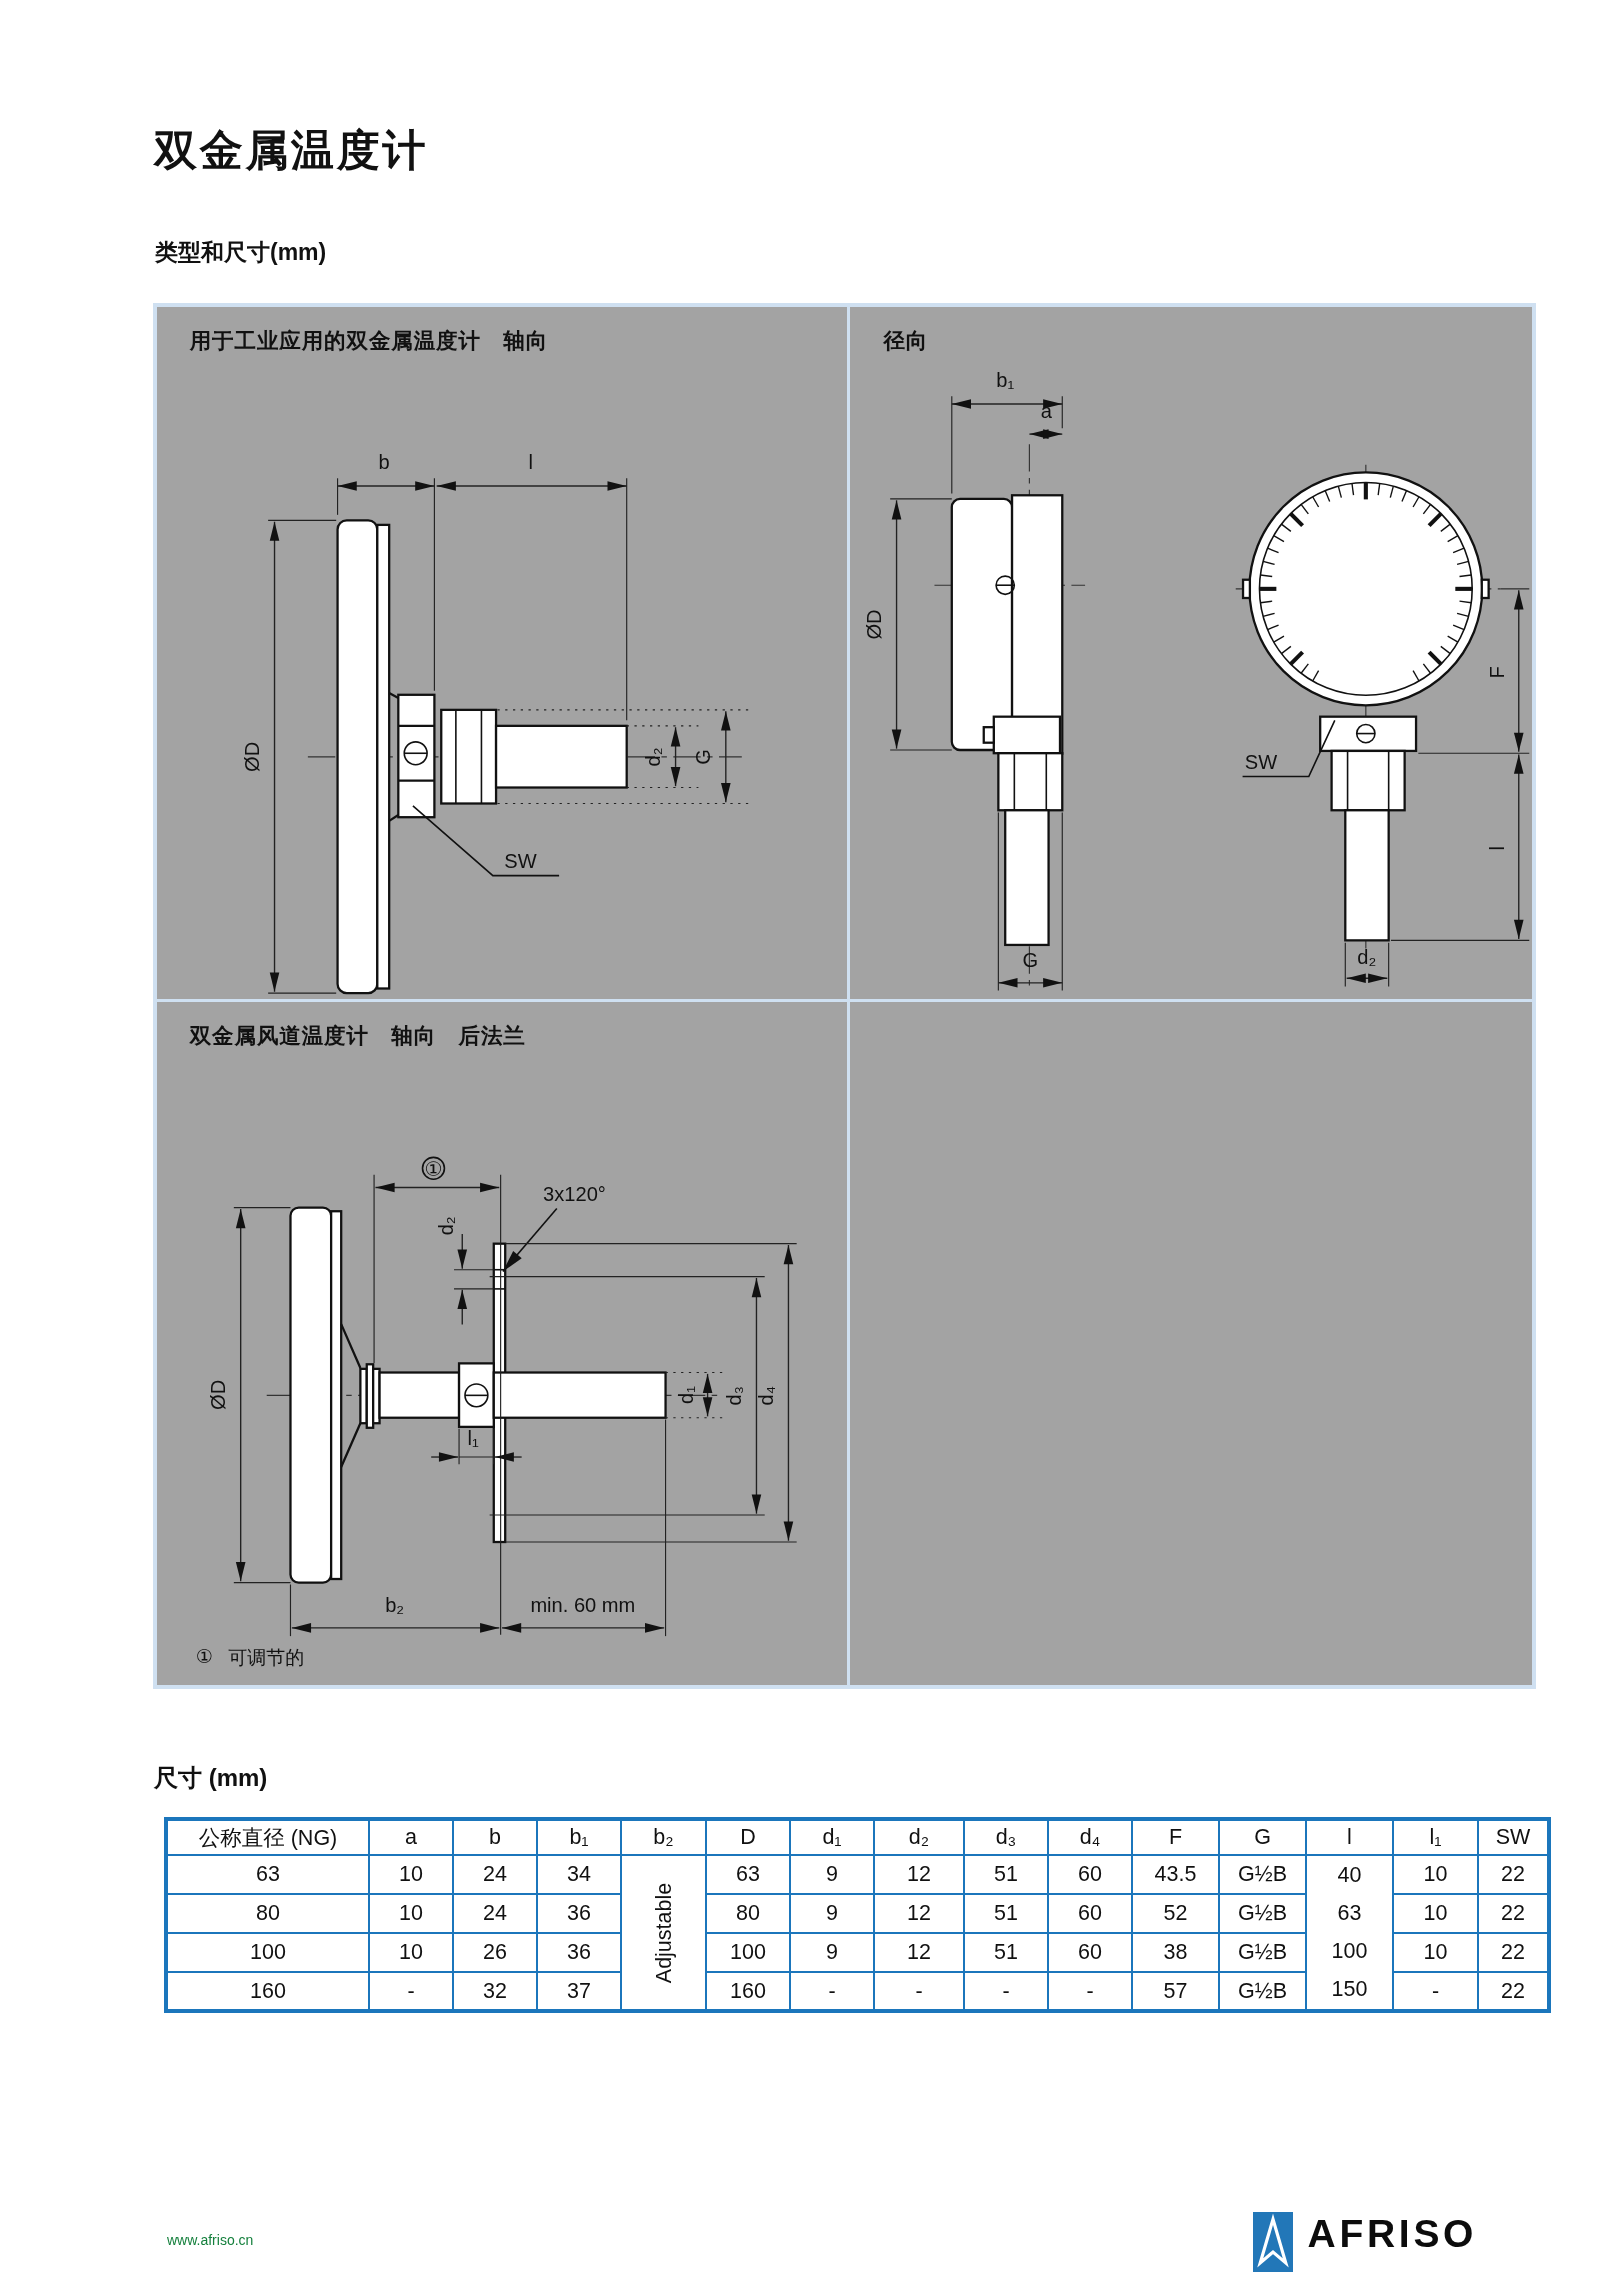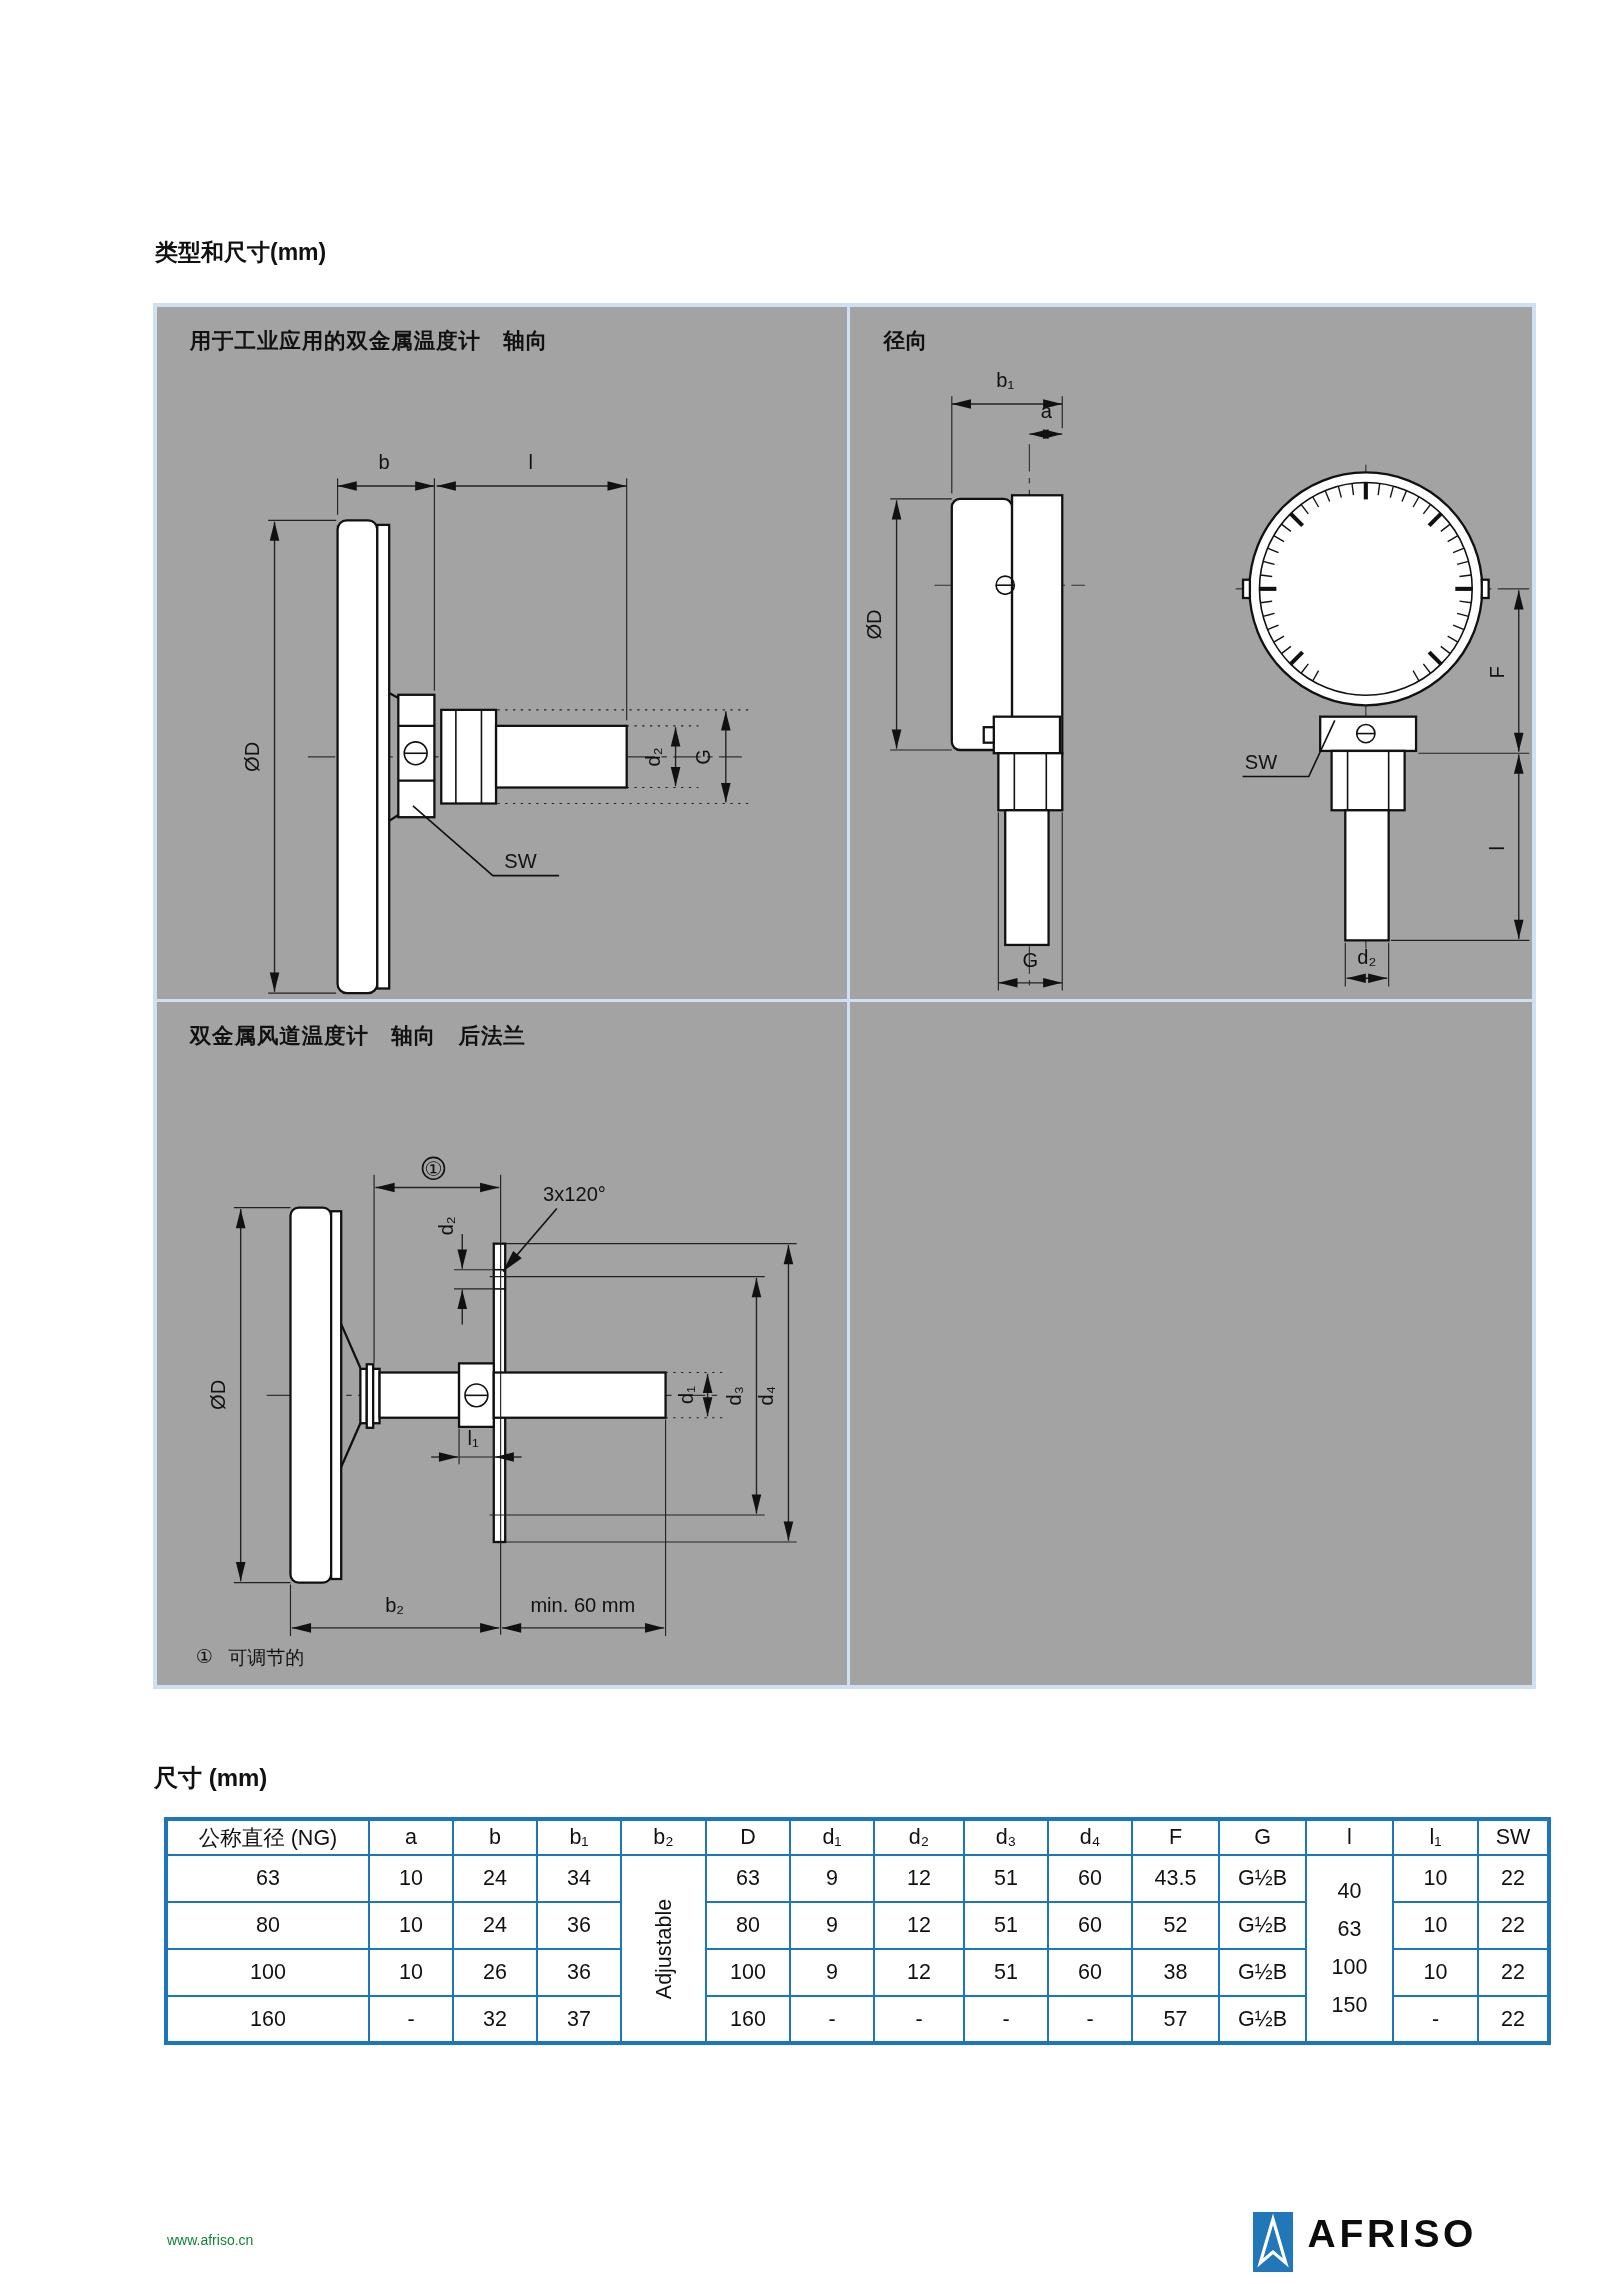--- a/index.html
+++ b/index.html
@@ -37,20 +37,21 @@
   .lcol div{flex:1;display:flex;align-items:center;justify-content:center;}
   .footer-url{position:absolute;left:167px;top:2232px;font-size:14px;color:#15803d;}
   .logo{position:absolute;left:1253px;top:2212px;display:flex;align-items:flex-start;gap:14.6px;}
   .logo-text{font-size:39px;font-weight:bold;letter-spacing:3.7px;color:#0c0c0c;}
 </style>
 </head>
 <body>
 
 <div class="page">
 
+  <div class="title">双金属温度计</div>
   <div class="subtitle">类型和尺寸(mm)</div>
 
   <div class="panels">
 
     <div class="panel">
       <div class="panel-title">用于工业应用的双金属温度计　轴向</div>
       <svg width="690" height="692" viewBox="0 0 1510 1515">
         <defs>
           <marker id="arr" viewBox="0 0 16 16" refX="15" refY="8" markerWidth="16" markerHeight="16" orient="auto-start-reverse">
               <path d="M1,4.5 L15,8 L1,11.5 Z" fill="#111"></path>
@@ -347,21 +348,21 @@
         <td rowspan="4" class="merged">
           <div class="adjustable">Adjustable</div>
         </td>
         <td>63</td>
         <td>9</td>
         <td>12</td>
         <td>51</td>
         <td>60</td>
         <td>43.5</td>
         <td>G½B</td>
-        <td rowspan="4" class="merged" style="padding:16px">
+        <td rowspan="4" class="merged" style="padding:0">
           <div class="lcol">
             <div>40</div>
             <div>63</div>
             <div>100</div>
             <div>150</div>
           </div>
         </td>
         <td>10</td>
         <td>22</td>
       </tr>

